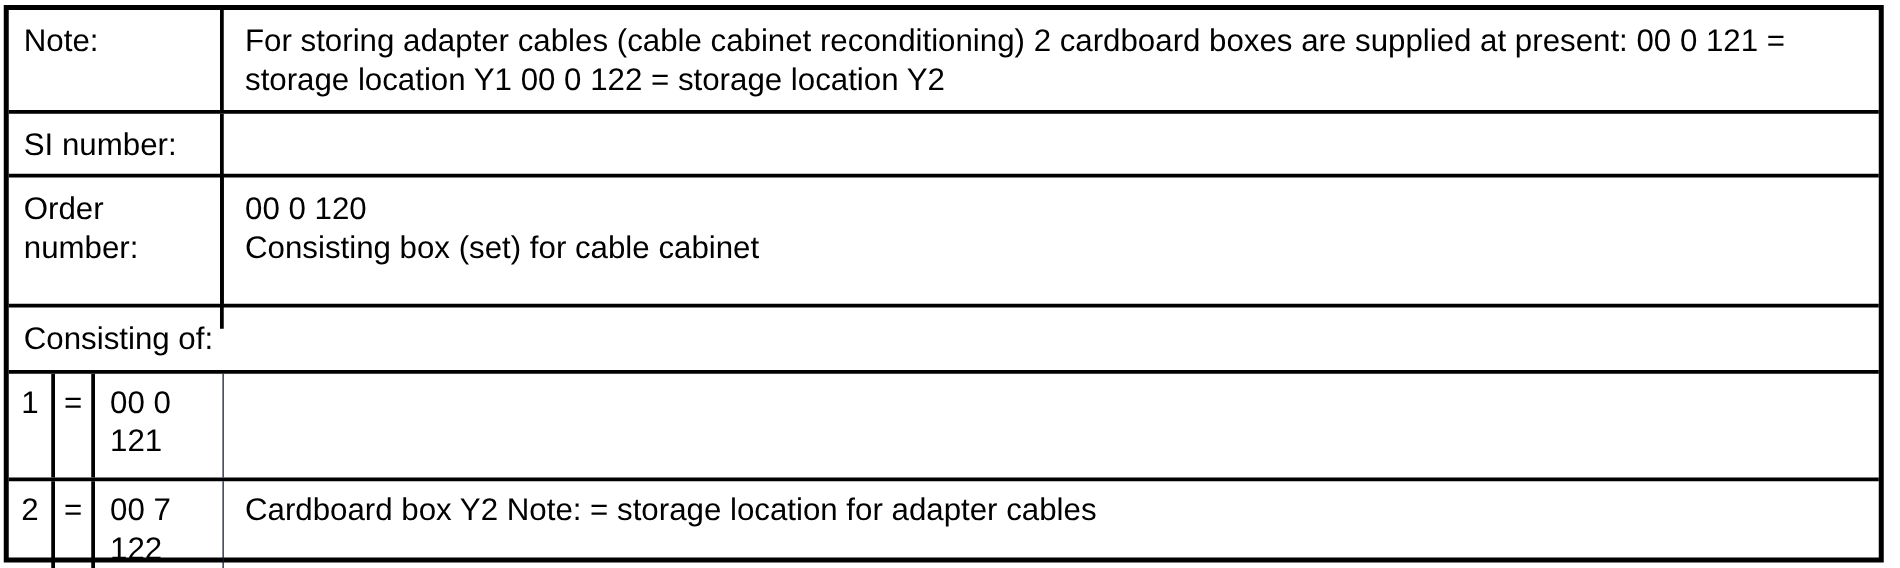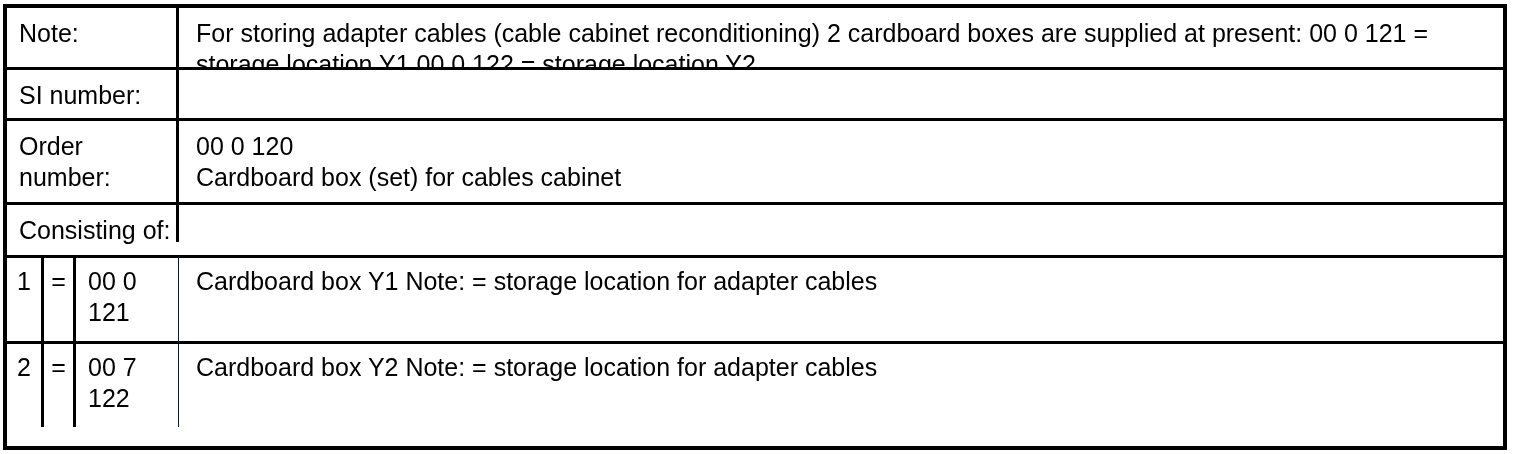--- a/index.html
+++ b/index.html
@@ -27,23 +27,23 @@
     box-sizing: border-box;
     background: #ffffff;
   }
   .row {
     display: flex;
     box-sizing: border-box;
     border-bottom: 3px solid #000000;
     width: 100%;
   }
   .row:last-child { border-bottom: none; }
-  .r-note  { height: 62px; }
+  .r-note  { height: 83px; }
   .r-si    { height: 51px; flex-direction: column; }
-  .r-order { height: 84px; }
+  .r-order { height: 104px; }
   .r-cons  { height: 53px; }
   .r-item1 { height: 86px; }
   .r-item2 { height: 83px; }
   .cell {
     box-sizing: border-box;
     padding-top: 10px;
     overflow: hidden;
   }
   .label-cell {
     width: 172px;
@@ -114,42 +114,39 @@
       <span>00 04 04 (104)</span>
     </div>
   </div>
 
   <div class="row r-order">
     <div class="cell label-cell">
       <span class="wrap-limit">Order number:</span>
     </div>
     <div class="cell value-cell">
       <div>00 0 120</div>
-      <div>Cardboard box (set) for cables cabinet</div>
+      <div>Consisting box (set) for cable cabinet</div>
     </div>
   </div>
 
   <div class="row r-cons">
     <div class="cell full-cell">
       <span>Consisting of:</span>
     </div>
   </div>
 
   <div class="row r-item1 item-row">
     <div class="cell pos-cell">
       <span>1</span>
     </div>
     <div class="cell eq-cell">
       <span>=</span>
     </div>
     <div class="cell part-cell">
       <span>00 0 121</span>
-    </div>
-    <div class="cell desc-cell">
-      <span>Cardboard box Y1 Note: = storage location for adapter cables</span>
     </div>
   </div>
 
   <div class="row r-item2 item-row">
     <div class="cell pos-cell">
       <span>2</span>
     </div>
     <div class="cell eq-cell">
       <span>=</span>
     </div>

